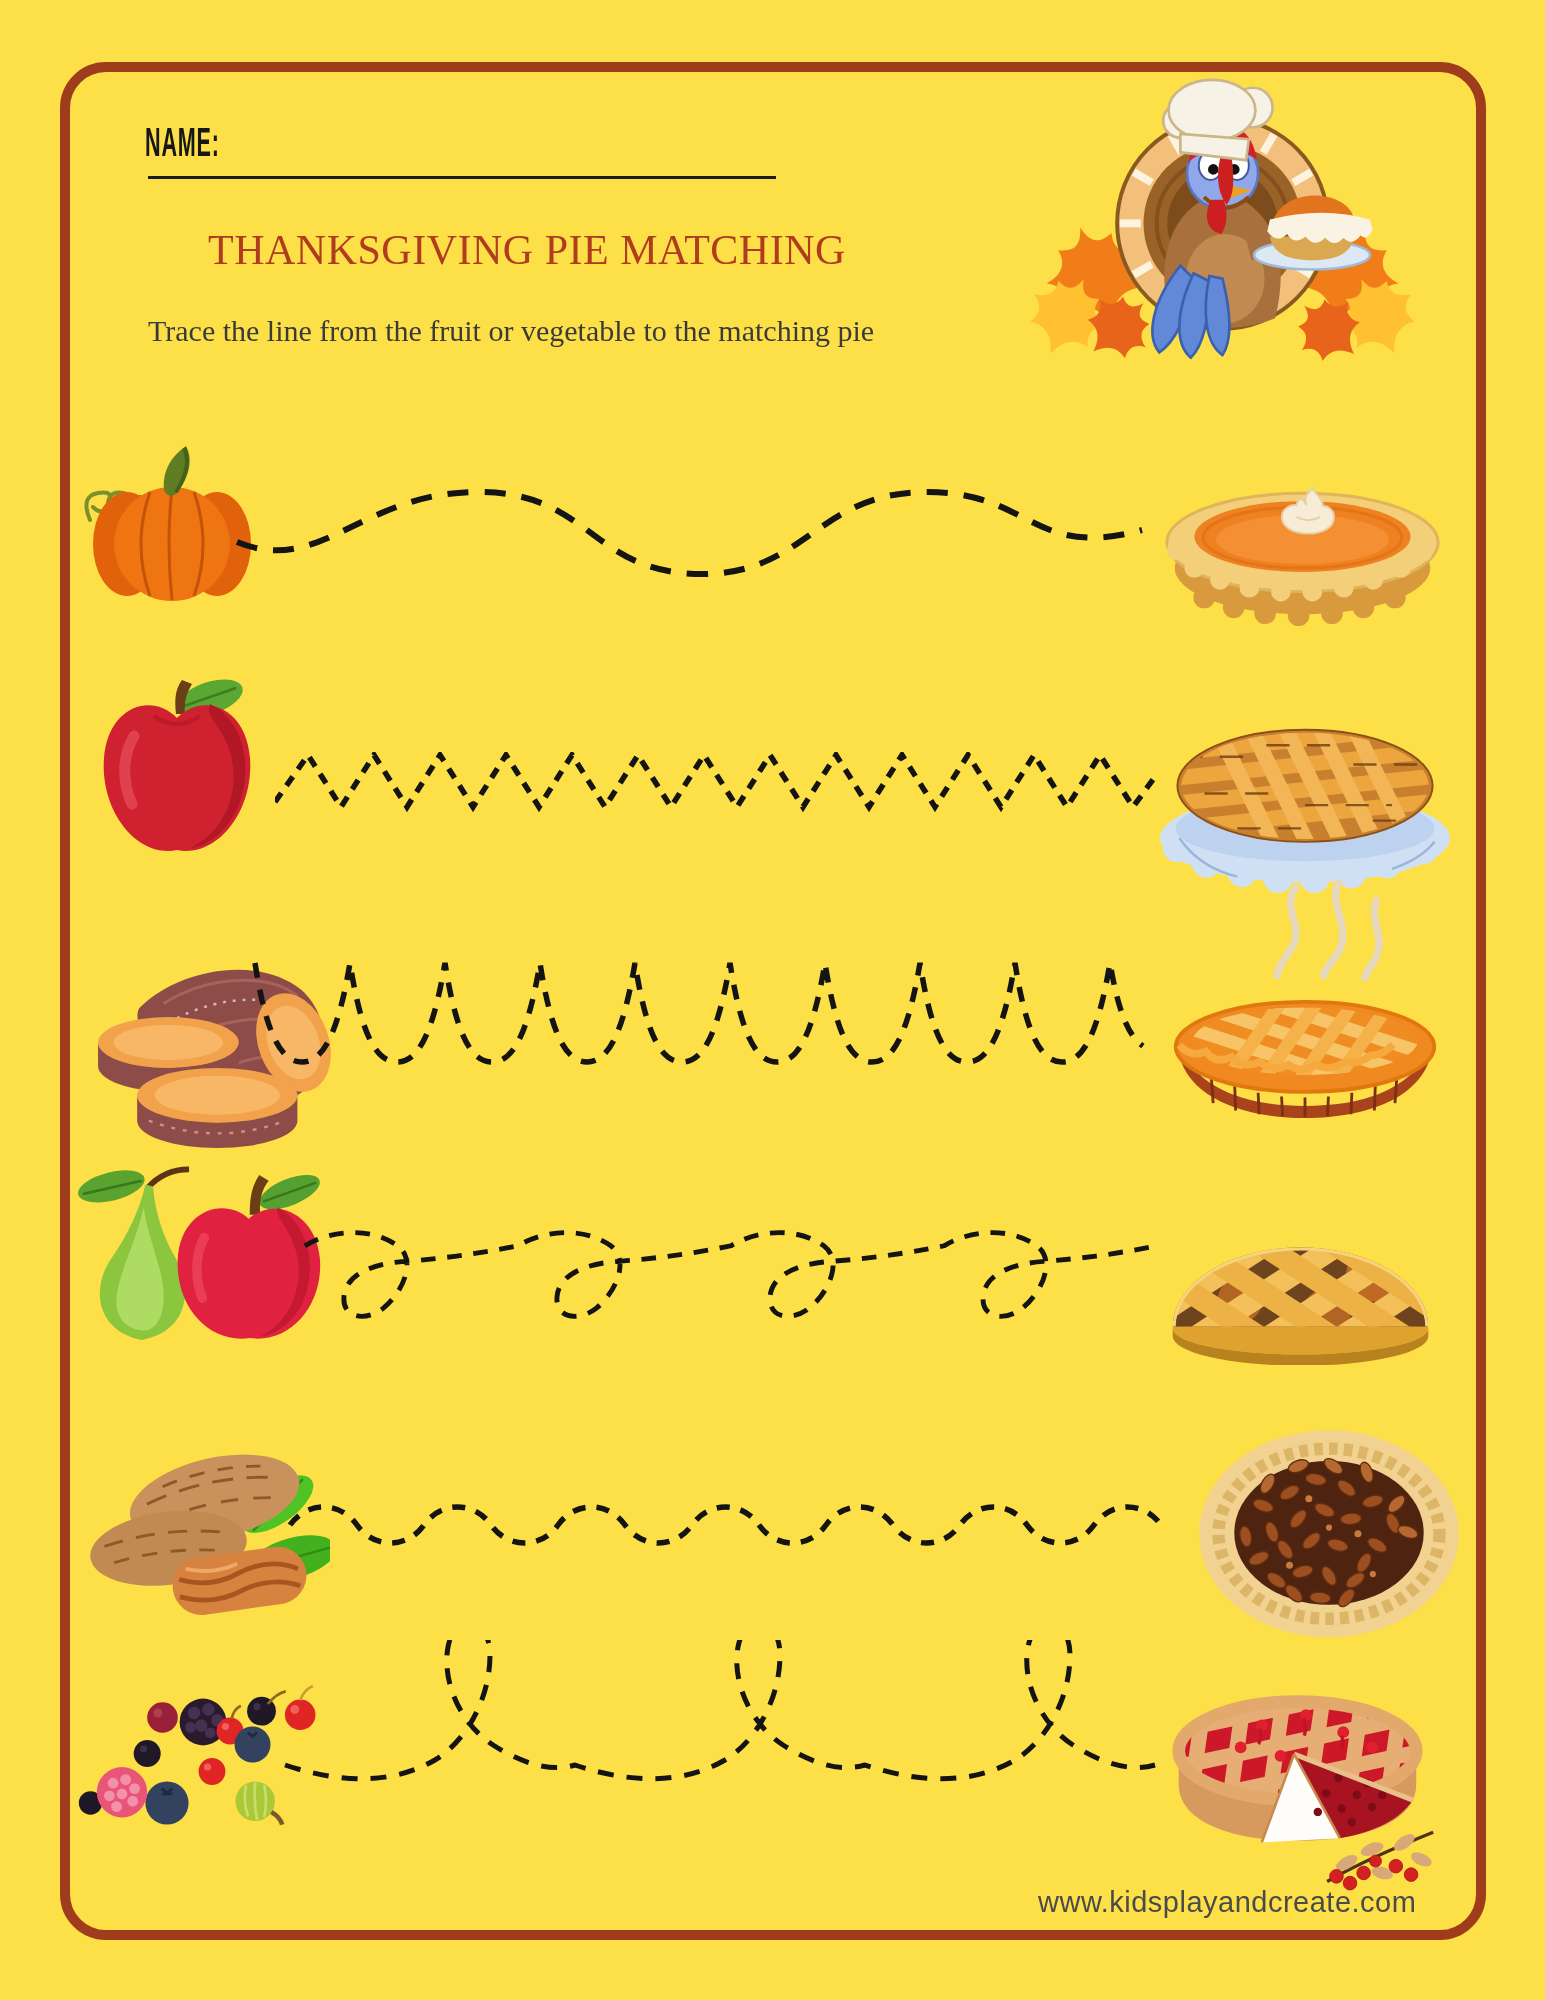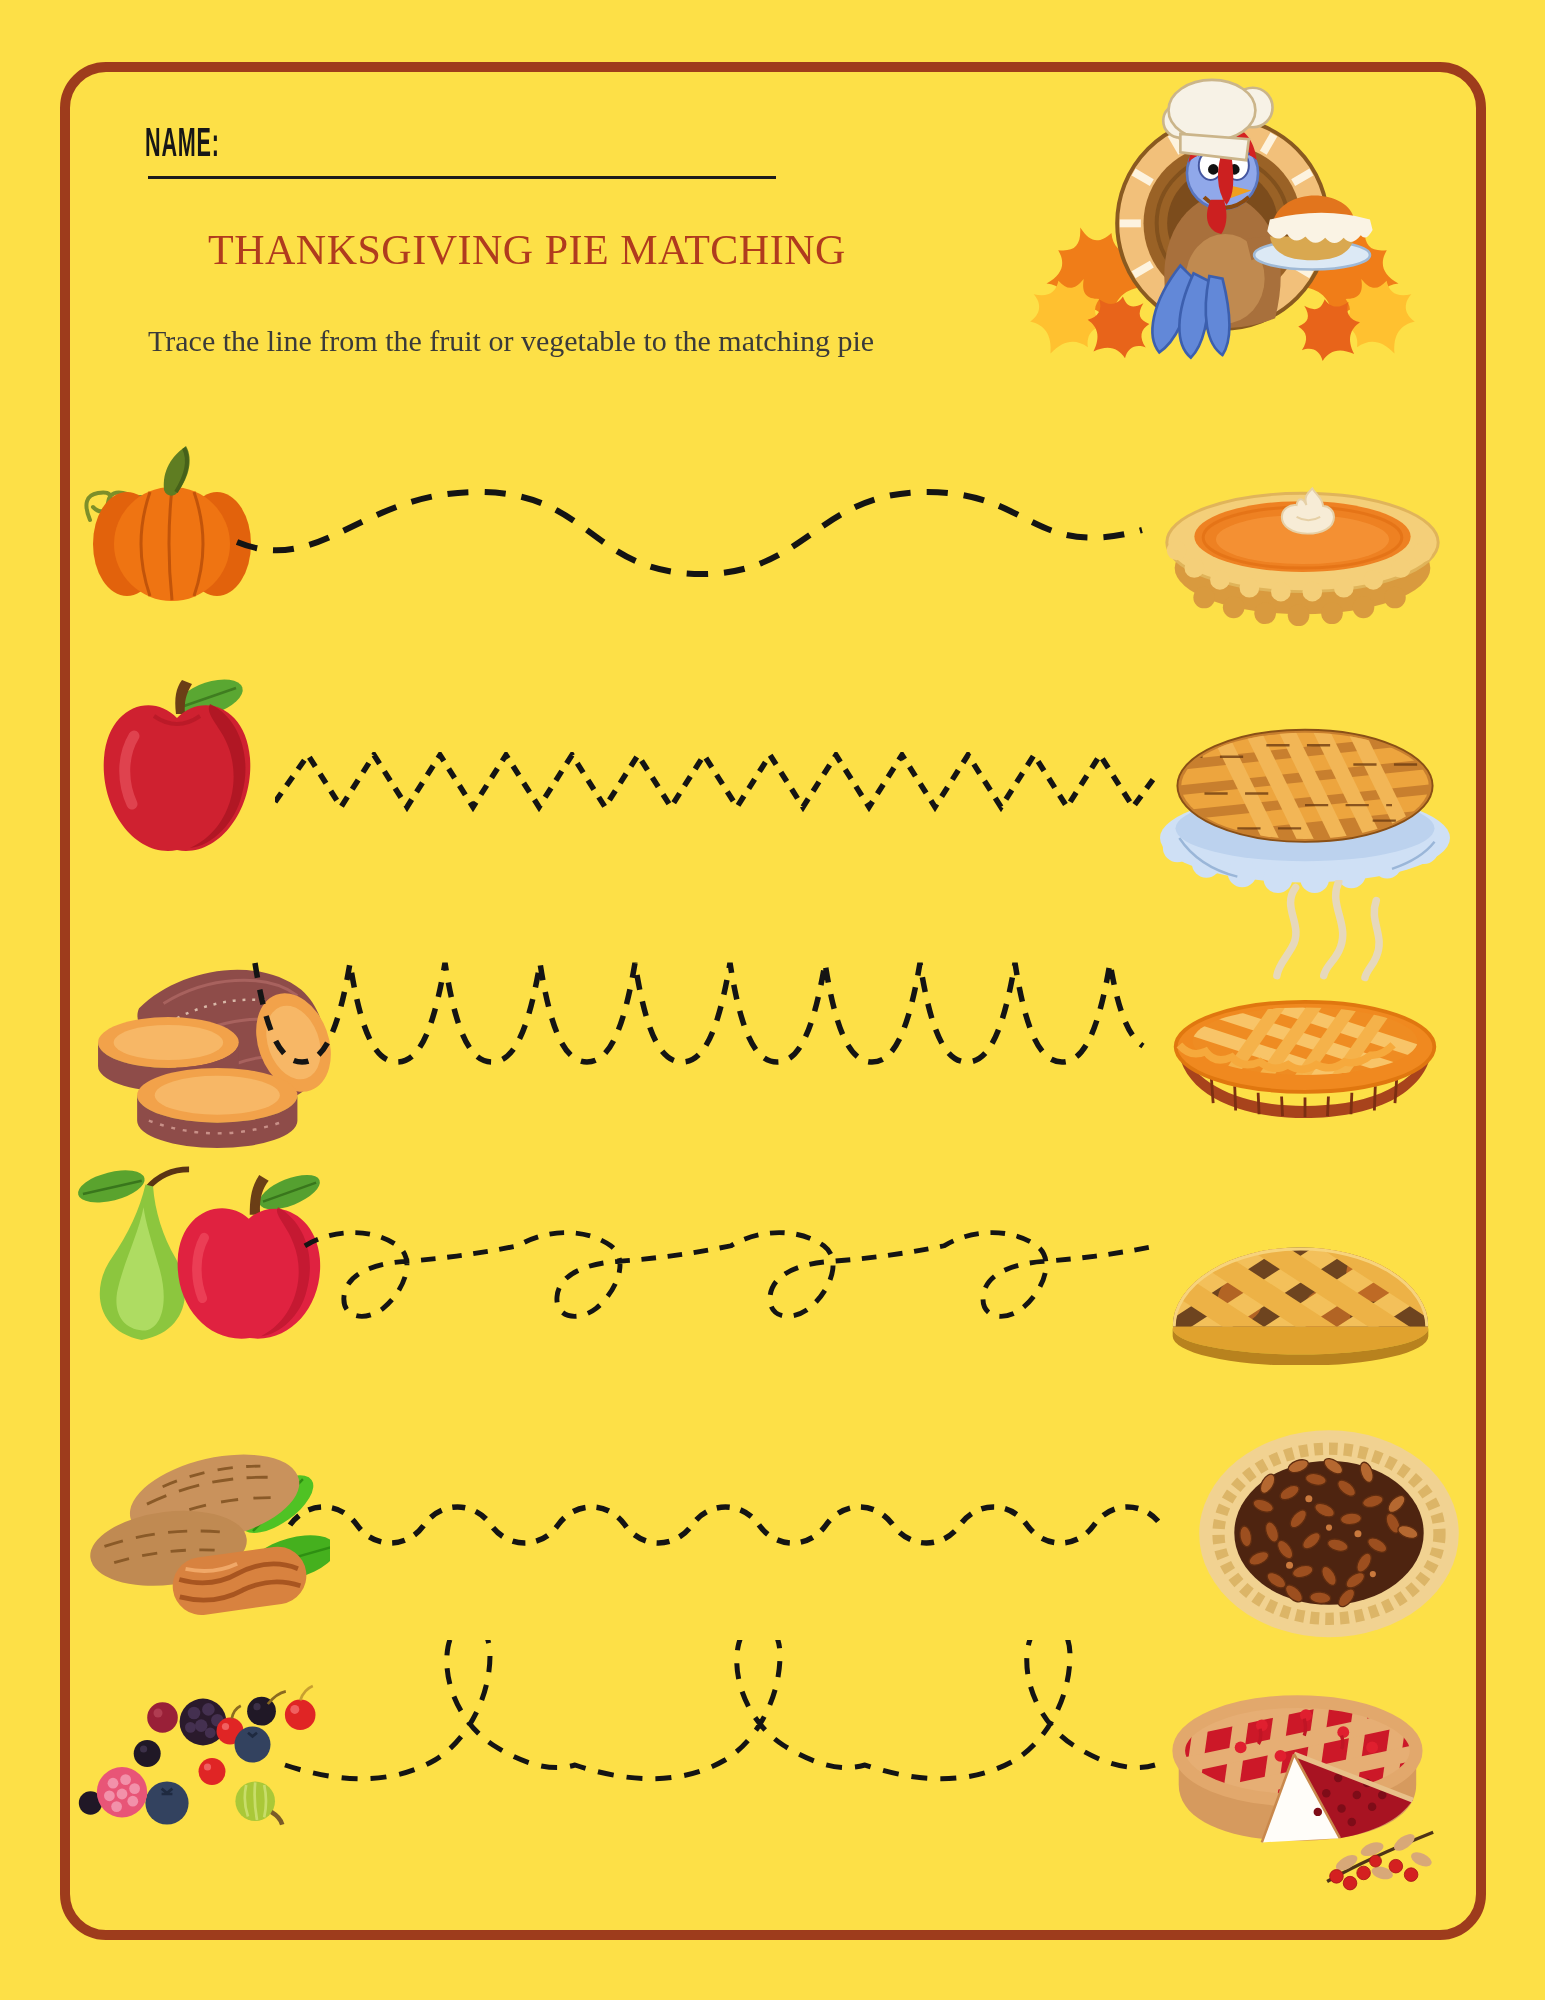--- a/index.html
+++ b/index.html
@@ -4,21 +4,21 @@
 <style>
   html,body{margin:0;padding:0;background:#e9e9e9;}
   .page{position:relative;width:1545px;height:2000px;background:#fde047;overflow:hidden;
         font-family:"Liberation Serif",serif;}
   .abs{position:absolute;}
   .frame{left:60px;top:62px;width:1406px;height:1858px;border:10px solid #9e3c1c;border-radius:46px;}
   .name-label{left:145px;top:120px;font-family:"Liberation Sans",sans-serif;font-weight:700;
         font-size:27px;color:#171717;letter-spacing:1px;transform:scale(.8,1.5);transform-origin:left top;}
   .name-line{left:148px;top:176px;width:628px;border-top:3.5px solid #1c1c1c;}
   .title{left:208px;top:226px;font-size:42px;font-weight:400;color:#b03b1e;letter-spacing:.5px;}
-  .subtitle{left:148px;top:324px;font-size:30px;color:#3a3a3a;}
+  .subtitle{left:148px;top:314px;font-size:30px;color:#3a3a3a;}
   .footer{left:1038px;top:1886px;font-family:"Liberation Sans",sans-serif;font-size:29px;color:#4b4b4b;letter-spacing:.5px;}
   svg{display:block;}
 </style>
 </head>
 <body>
 
 <div class="page">
 
   <div class="abs frame"></div>
 
@@ -491,14 +491,15 @@
             <circle cx="32" cy="64" r="8"></circle>
             <circle cx="48" cy="52" r="8"></circle>
           <circle cx="86" cy="44" r="8"></circle>
             <circle cx="104" cy="54" r="8"></circle>
             <circle cx="62" cy="38" r="7"></circle>
         </g>
       </g>
     </svg>
   </div>
 
+  <div class="abs footer">www.kidsplayandcreate.com</div>
 
 </div>
 
 </body></html>

